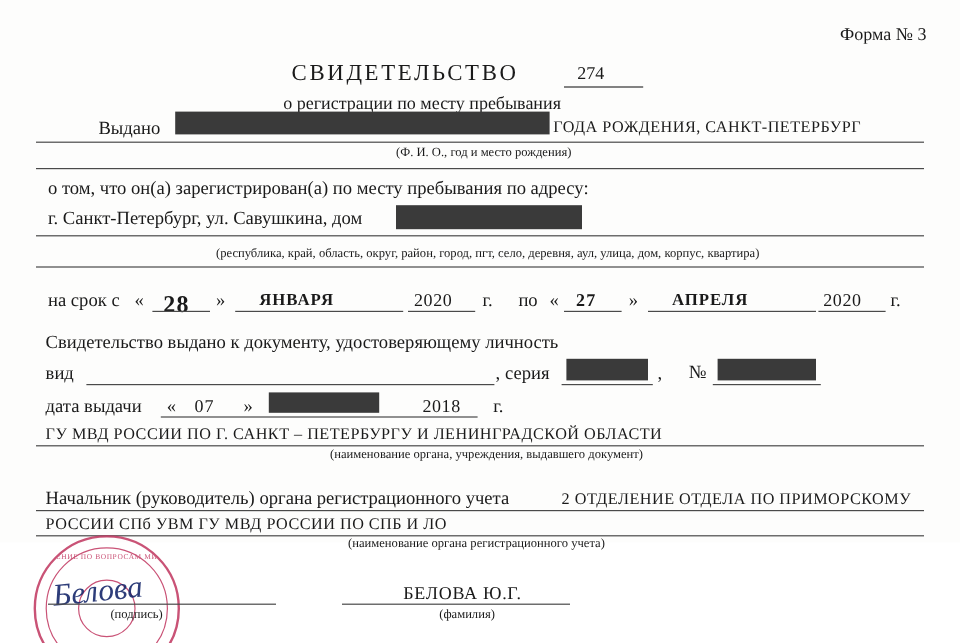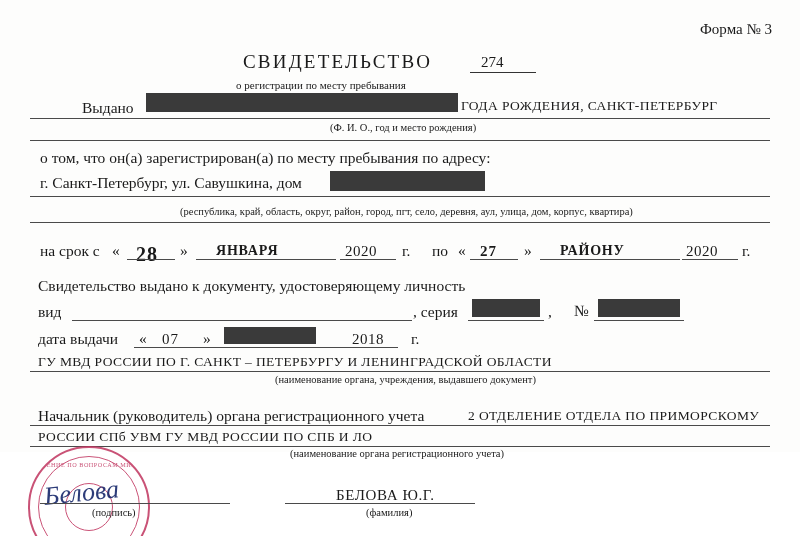--- a/index.html
+++ b/index.html
@@ -48,21 +48,21 @@
   .doc-number-underline {
     position: absolute;
     top: 72px;
     left: 470px;
     width: 66px;
     border-bottom: 1px solid #333;
   }
   .subtitle {
     top: 80px;
     left: 236px;
-    font-size: 11px;
+    font-size: 15px;
     text-align: right;
   }
   .issued-label {
     top: 100px;
     left: 82px;
     font-size: 15.5px;
   }
   .redact {
     position: absolute;
     background: #3a3a3a;
@@ -190,21 +190,21 @@
   <div class="abs body-text" style="left:112px; top:243px;">«</div>
   <div class="abs" style="left:136px; top:244px; font-size:20px; font-weight:bold; letter-spacing:1px;">28</div>
   <div class="abs body-text" style="left:180px; top:243px;">»</div>
   <div class="abs" style="left:216px; top:244px; font-size:14px; font-weight:bold; letter-spacing:0.8px;">ЯНВАРЯ</div>
   <div class="abs" style="left:345px; top:244px; font-size:15px; letter-spacing:0.5px;">2020</div>
   <div class="abs body-text" style="left:402px; top:243px;">г.</div>
   <div class="abs body-text" style="left:432px; top:243px;">по</div>
   <div class="abs body-text" style="left:458px; top:243px;">«</div>
   <div class="abs" style="left:480px; top:244px; font-size:15px; font-weight:bold; letter-spacing:1px;">27</div>
   <div class="abs body-text" style="left:524px; top:243px;">»</div>
-  <div class="abs" style="left:560px; top:244px; font-size:14px; font-weight:bold; letter-spacing:0.8px;">РАЙОНУ</div>
+  <div class="abs" style="left:560px; top:244px; font-size:14px; font-weight:bold; letter-spacing:0.8px;">АПРЕЛЯ</div>
   <div class="abs" style="left:686px; top:244px; font-size:15px; letter-spacing:0.5px;">2020</div>
   <div class="abs body-text" style="left:742px; top:243px;">г.</div>
 
   <div class="line" style="left:127px; top:259px; width:48px;"></div>
   <div class="line" style="left:196px; top:259px; width:140px;"></div>
   <div class="line" style="left:340px; top:259px; width:56px;"></div>
   <div class="line" style="left:470px; top:259px; width:48px;"></div>
   <div class="line" style="left:540px; top:259px; width:140px;"></div>
   <div class="line" style="left:682px; top:259px; width:56px;"></div>
 

